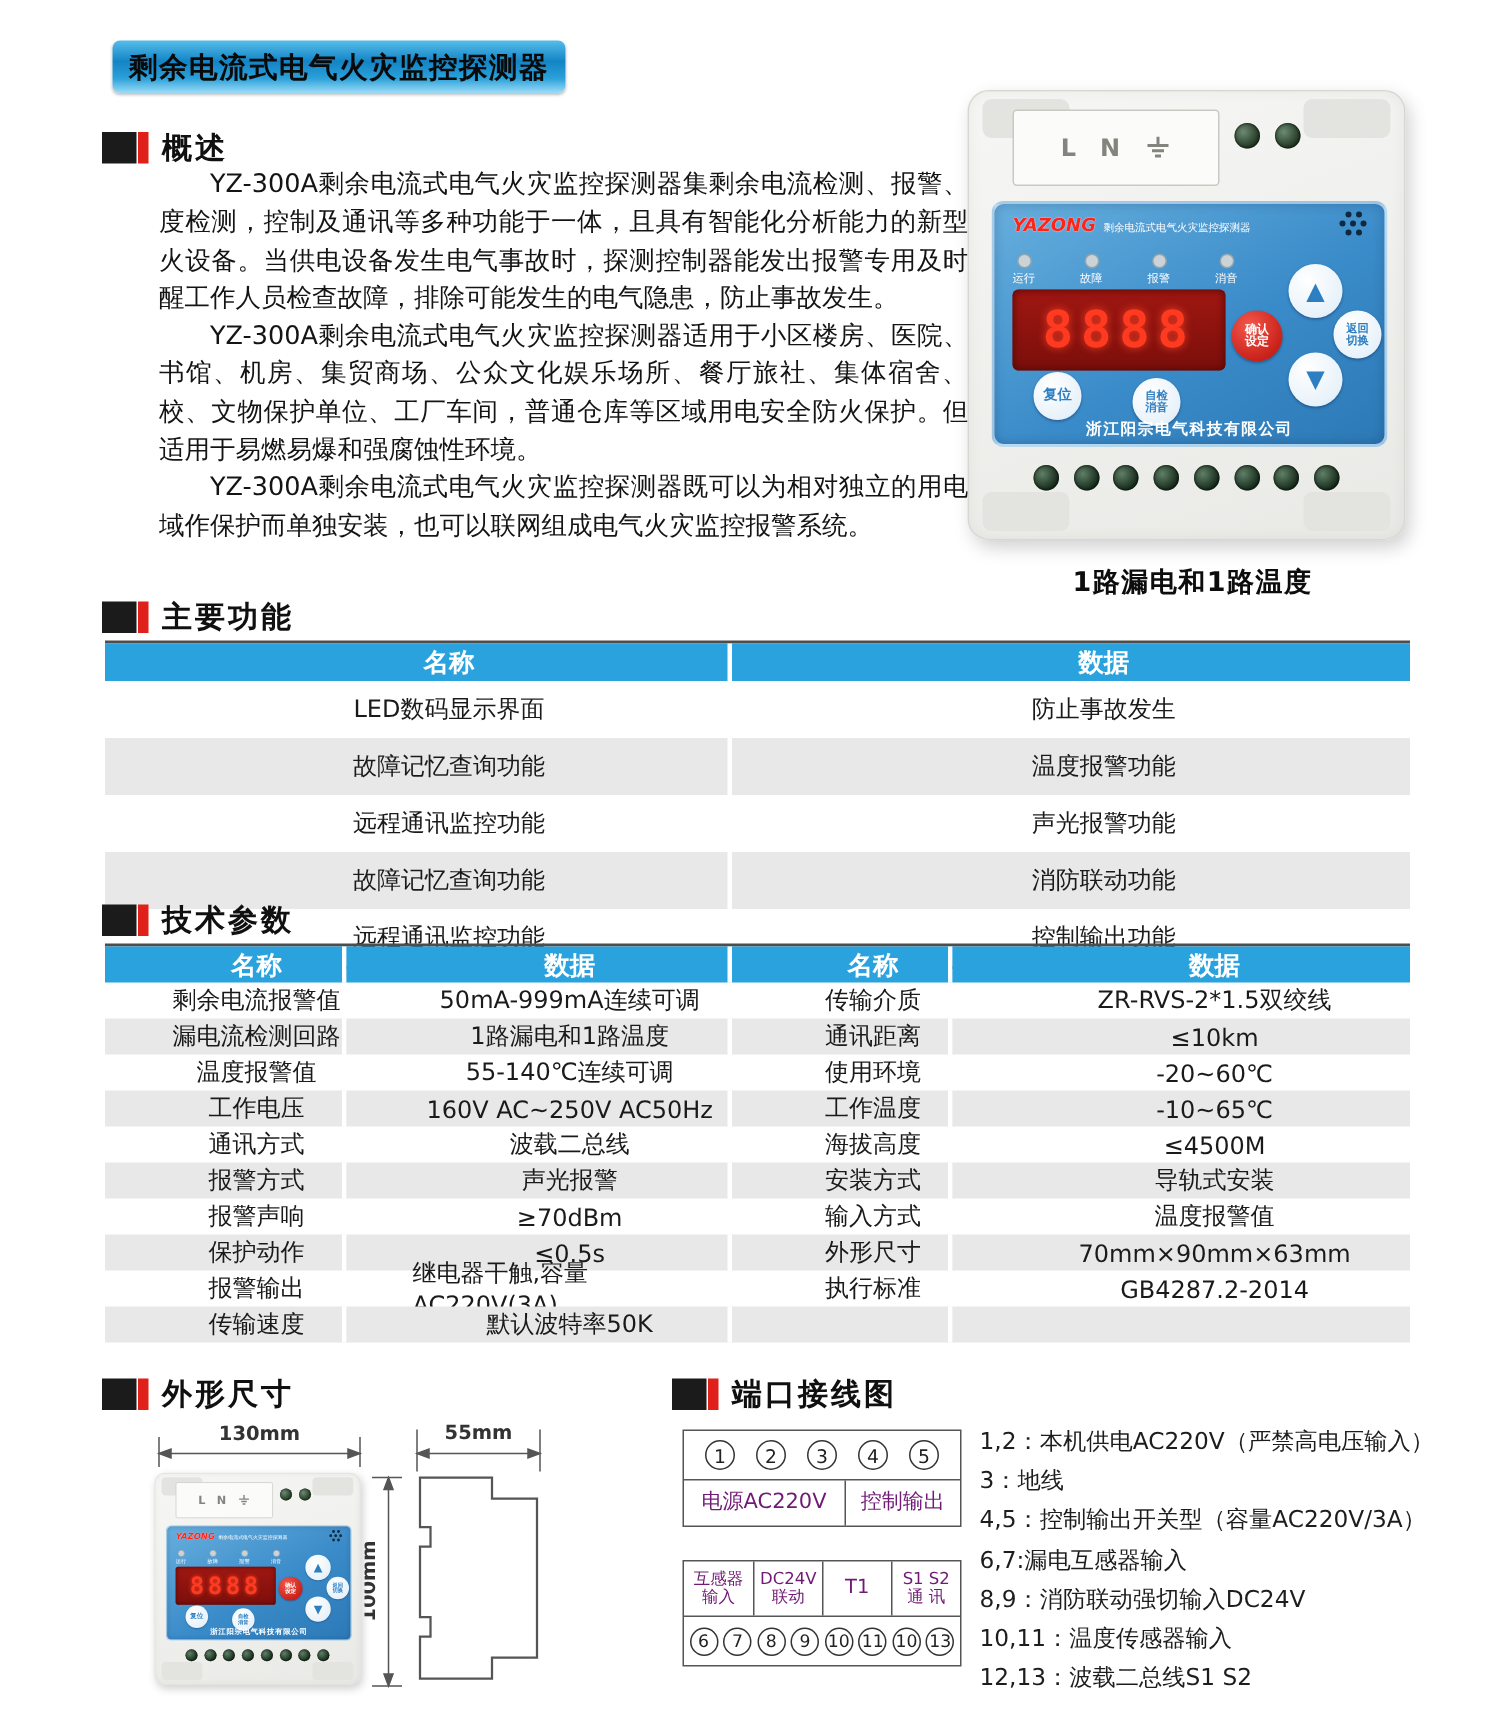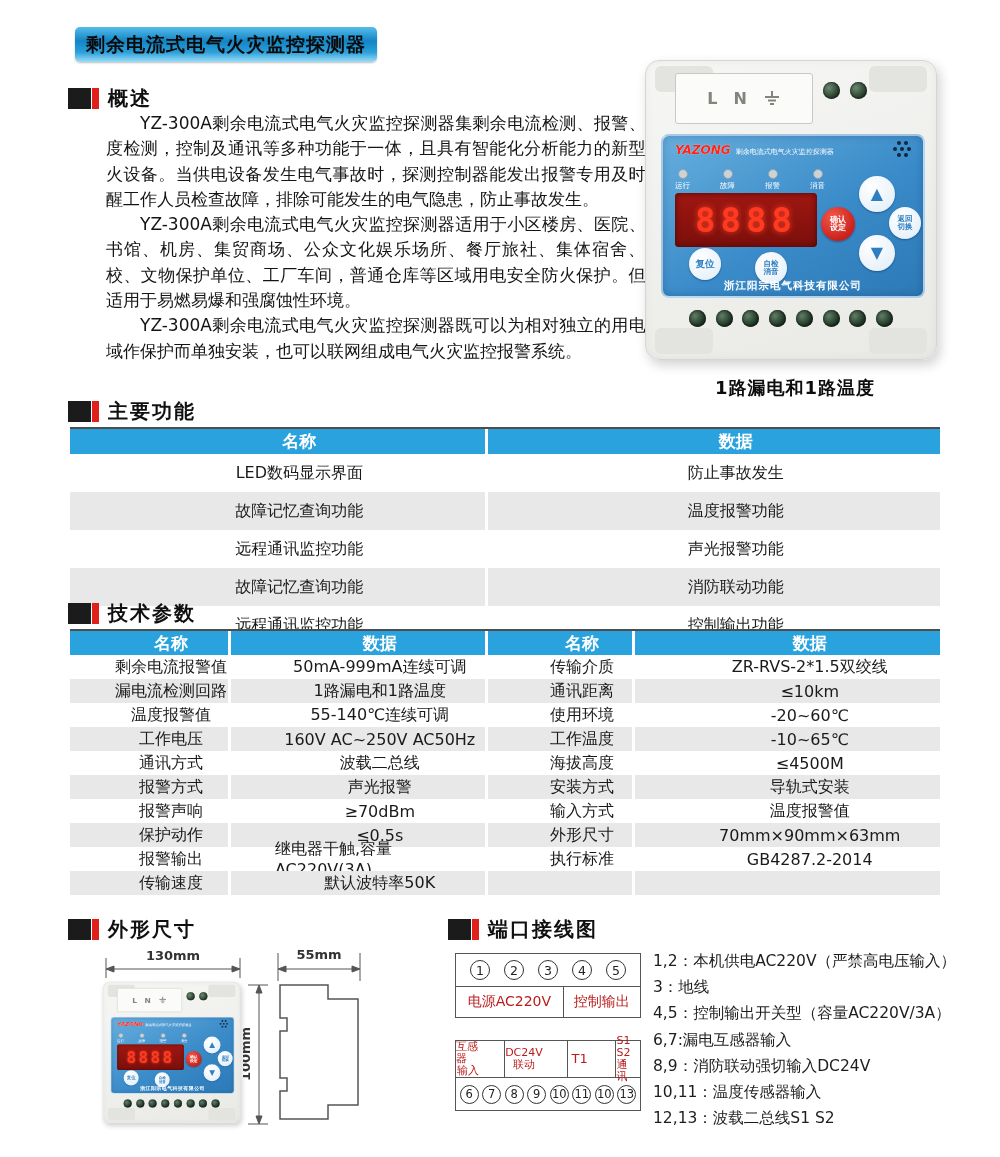--- a/index.html
+++ b/index.html
@@ -98,23 +98,23 @@
   
   .wblock{position:absolute;left:455px;width:186px;border:1.5px solid #555;box-sizing:border-box;}
   .wrow{display:flex;align-items:center;}
   .wrow + .wrow{border-top:1.5px solid #555;}
   .circ-row{height:32px;justify-content:space-evenly;}
   .term-circle{width:20px;height:20px;border:1.5px solid #333;border-radius:50%;
     display:flex;align-items:center;justify-content:center;font-size:12.5px;color:#222;box-sizing:border-box;}
   .wb2 .term-circle{width:19px;height:19px;font-size:11.5px;}
   .lab-row{height:30px;}
   .lab-cell{display:flex;flex-direction:column;align-items:center;justify-content:center;height:100%;
-    font-size:14px;color:#b91c1c;box-sizing:border-box;text-align:left;line-height:1.1;}
+    font-size:14px;color:#701a75;box-sizing:border-box;text-align:right;line-height:1.1;}
   .lab-cell + .lab-cell{border-left:1.5px solid #555;}
-  .wb2 .lab-row{height:36px;gap:24px;}
+  .wb2 .lab-row{height:36px;}
   .wb2 .lab-cell{font-size:11px;}
   .wb2 .lab-cell .ln1,.wb2 .lab-cell .ln2{display:block;}
   .notes{position:absolute;left:653px;top:948px;width:340px;}
   .note-line{font-size:15.5px;color:#1d1d1d;line-height:26.2px;white-space:nowrap;}
 
   .gnd-svg line{stroke:#84847e;stroke-width:2;}
 </style>
 </head>
 <body>
 

